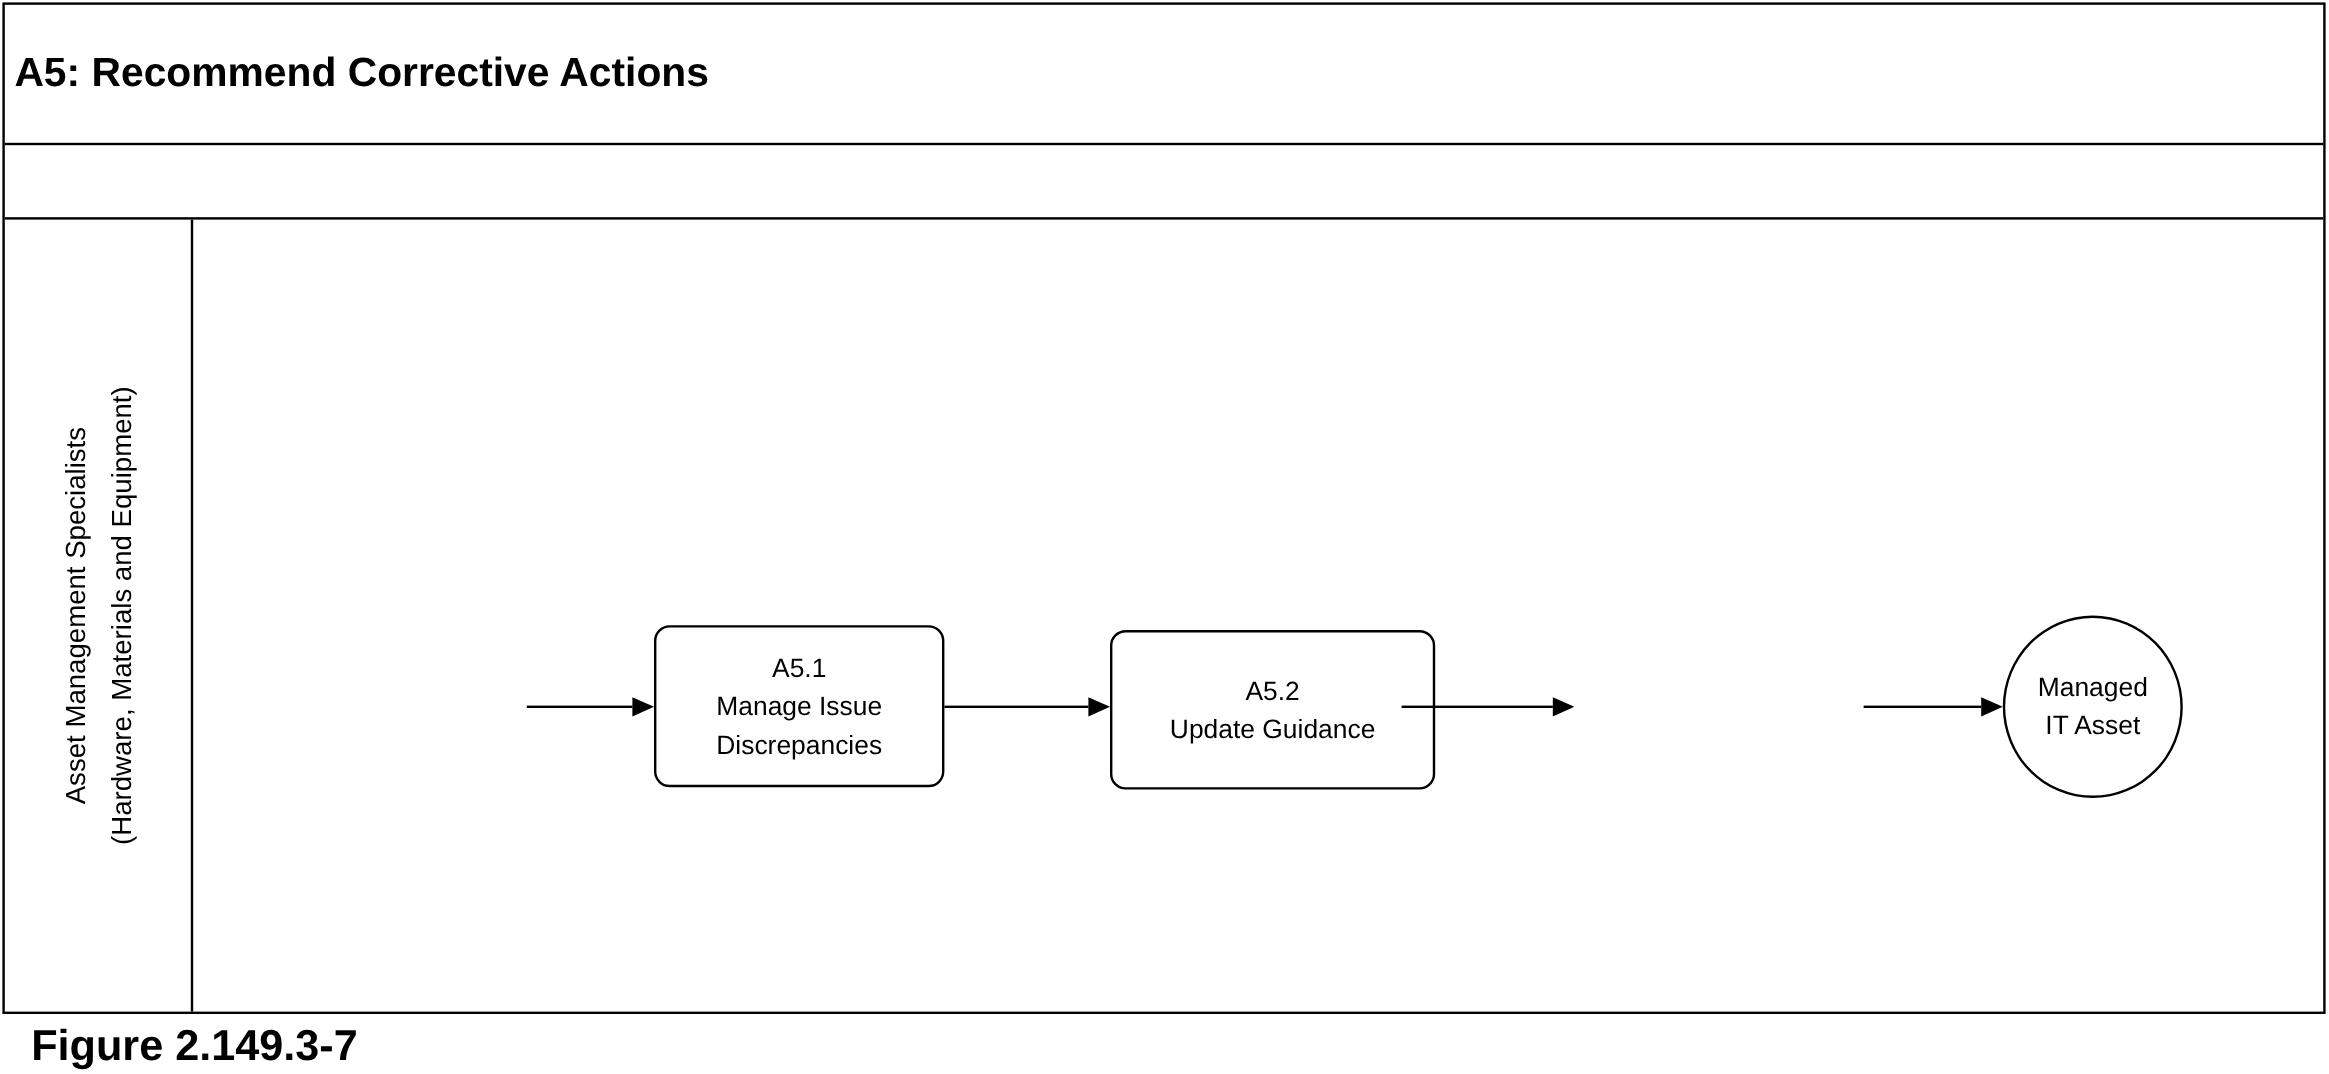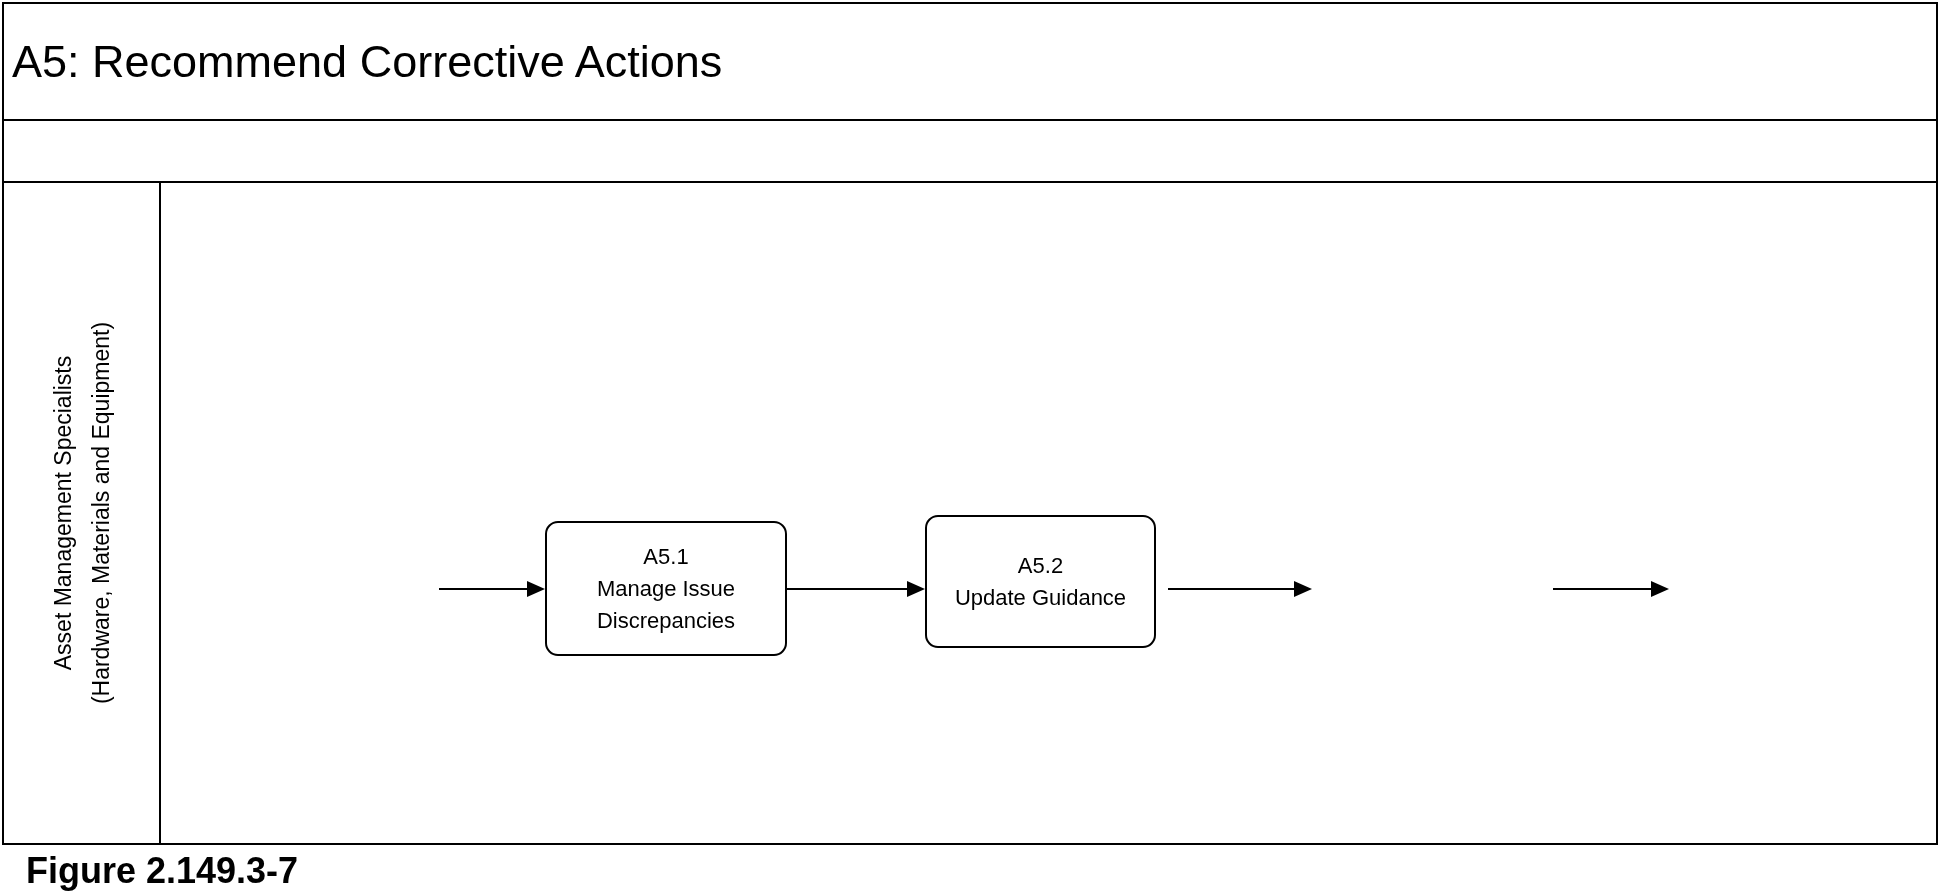--- a/index.html
+++ b/index.html
@@ -22,22 +22,22 @@
     background: #fff;
   }
   .title-row {
     height: 117px;
     border-bottom: 2px solid #000;
     display: flex;
     align-items: center;
     padding-left: 8px;
   }
   .page-title {
-    font-size: 45px;
-    font-weight: normal;
+    font-size: 34px;
+    font-weight: bold;
     white-space: nowrap;
   }
   .spacer-row {
     height: 62px;
     border-bottom: 2px solid #000;
   }
   .lane {
     flex: 1;
     display: flex;
     min-height: 0;
@@ -138,34 +138,38 @@
         <div>A5.1</div>
         <div>Manage Issue</div>
         <div>Discrepancies</div>
       </div>
 
       <div class="connector" style="left:626px; top:398px; width:138px;">
         <span class="connector-line"></span>
         <span class="connector-head"></span>
       </div>
 
-      <div class="flow-node flow-box" style="left:764px; top:332px; width:231px; height:133px;">
+      <div class="flow-node flow-box" style="left:764px; top:342px; width:271px; height:133px;">
         <div>A5.2</div>
         <div>Update Guidance</div>
       </div>
 
       <div class="connector" style="left:1007px; top:398px; width:144px;">
         <span class="connector-line"></span>
         <span class="connector-head"></span>
       </div>
 
 
       <div class="connector" style="left:1392px; top:398px; width:116px;">
         <span class="connector-line"></span>
         <span class="connector-head"></span>
       </div>
 
+      <div class="flow-node flow-circle" style="left:1508px; top:330px; width:150px; height:152px;">
+        <div>Managed</div>
+        <div>IT Asset</div>
+      </div>
 
     </div>
   </div>
 </div>
 
 <div class="figure-caption">Figure 2.149.3-7</div>
 
 </body></html>

